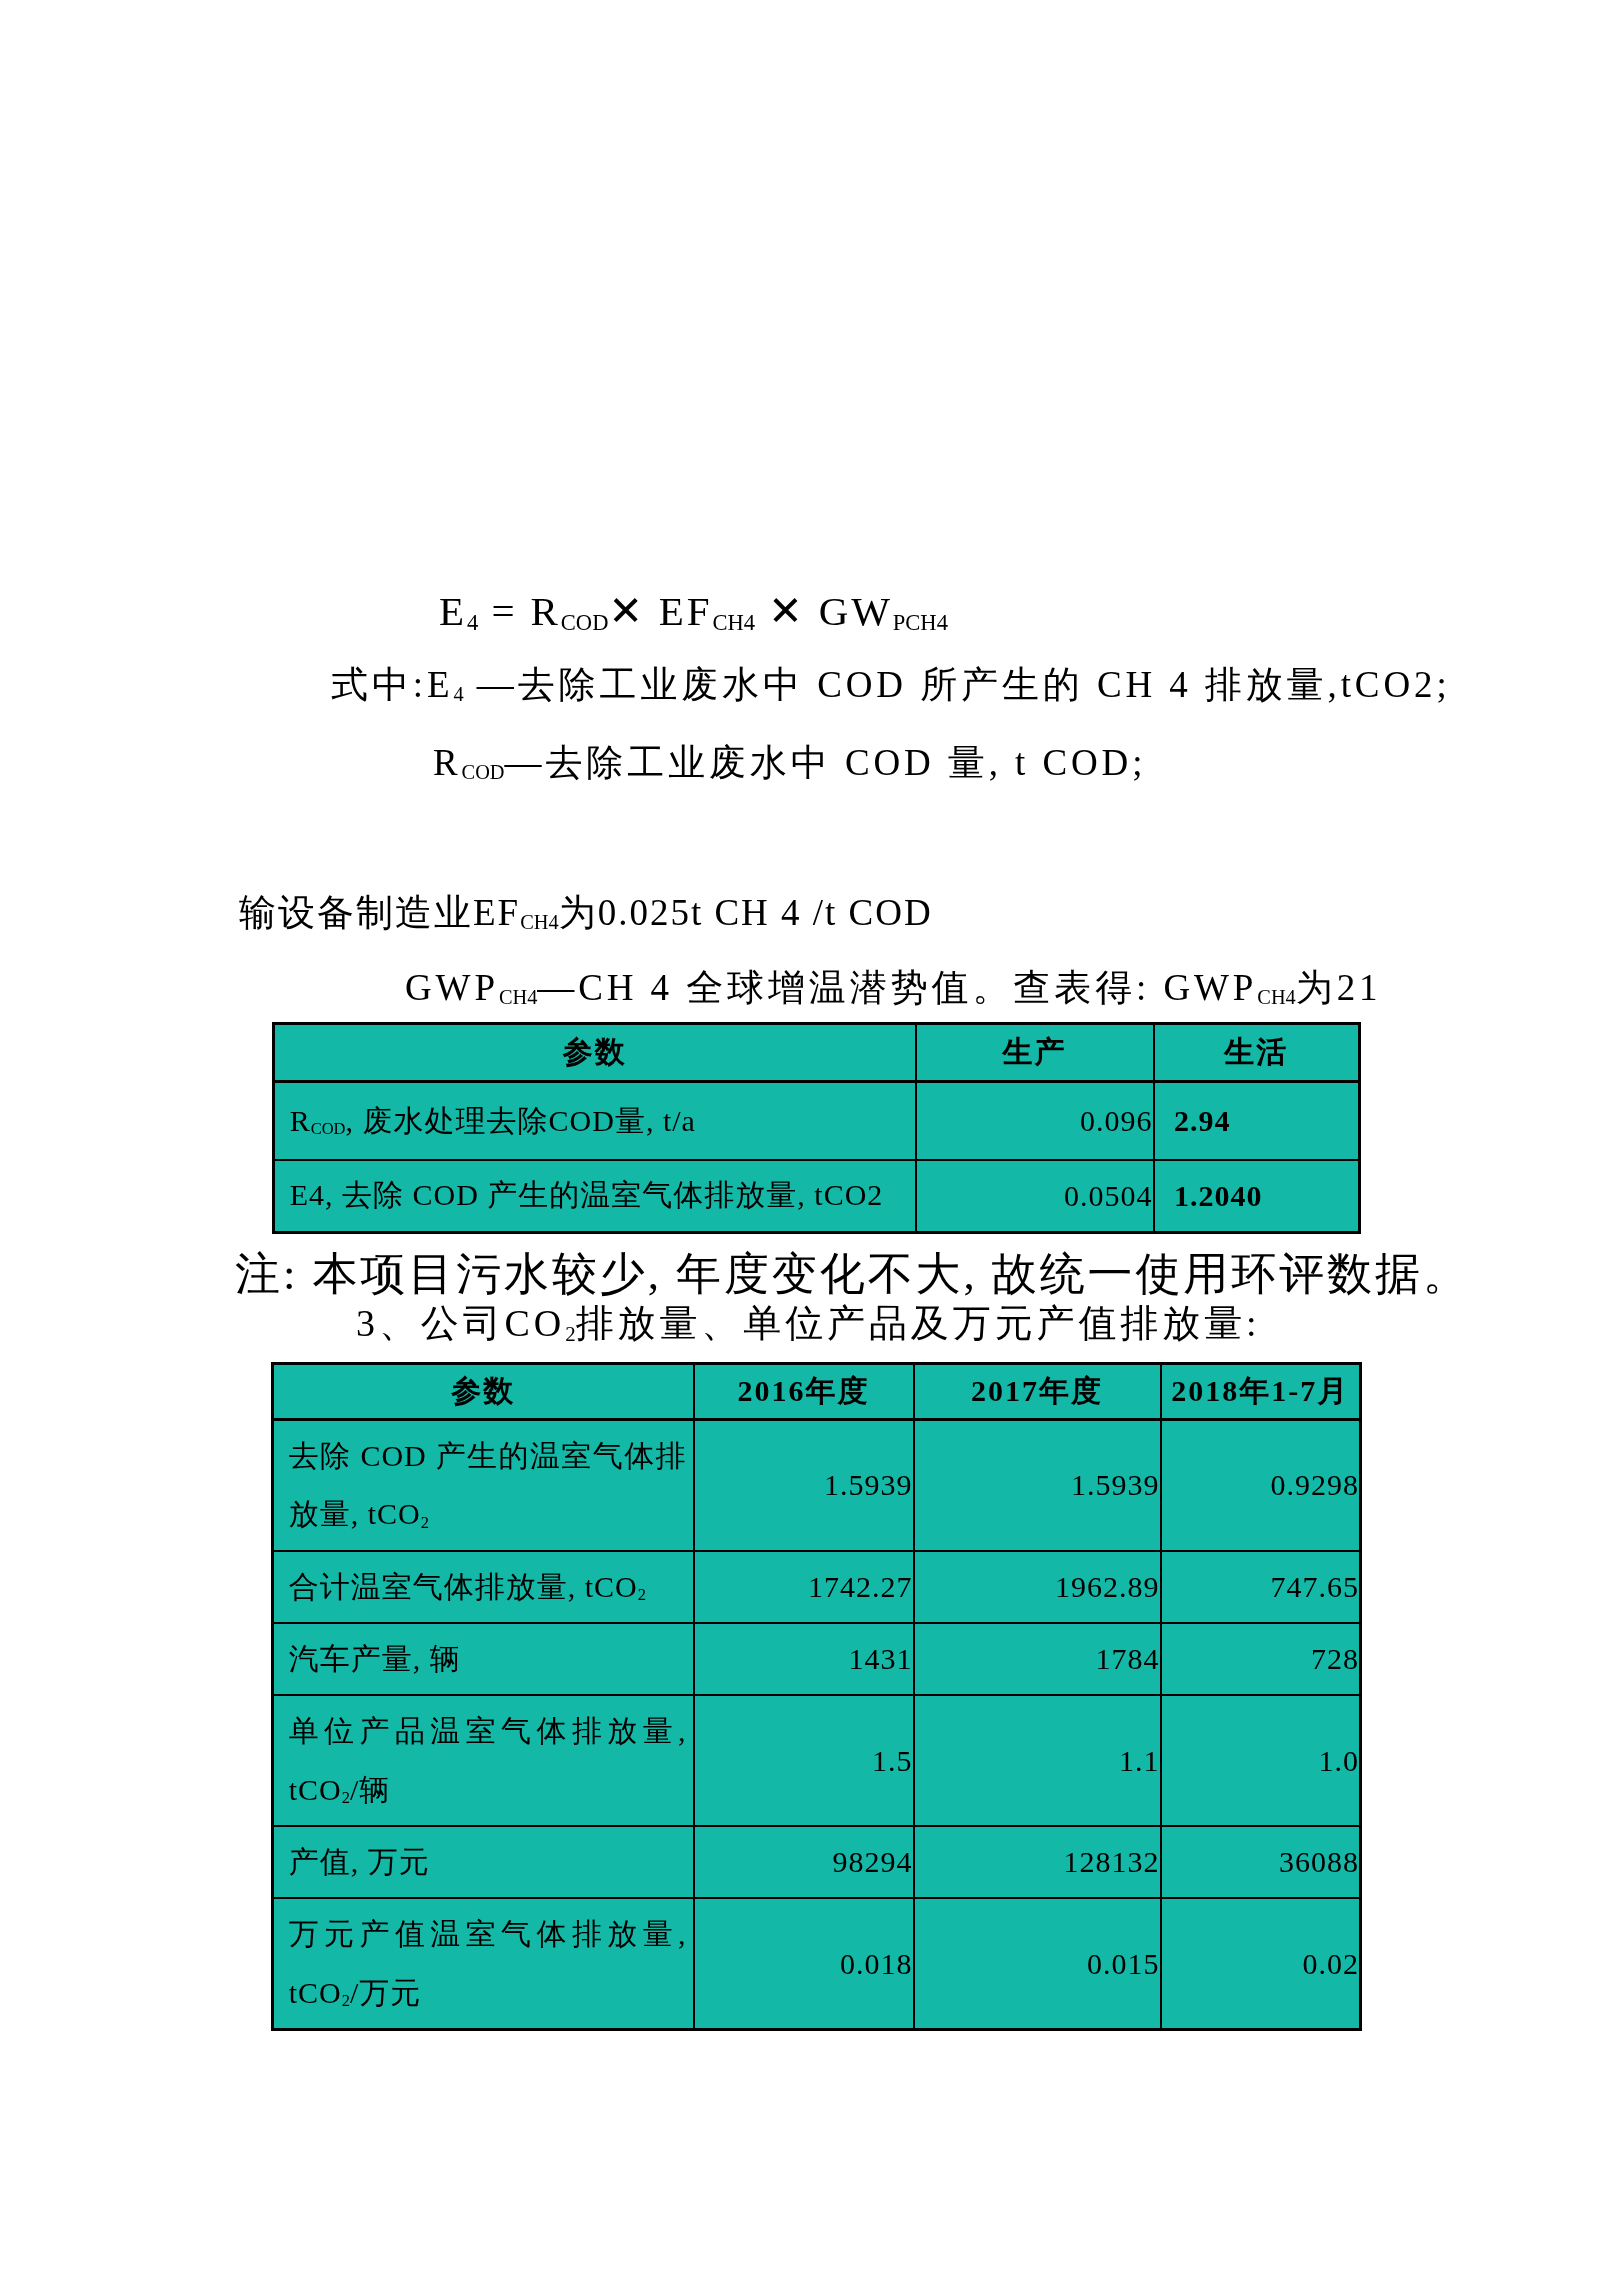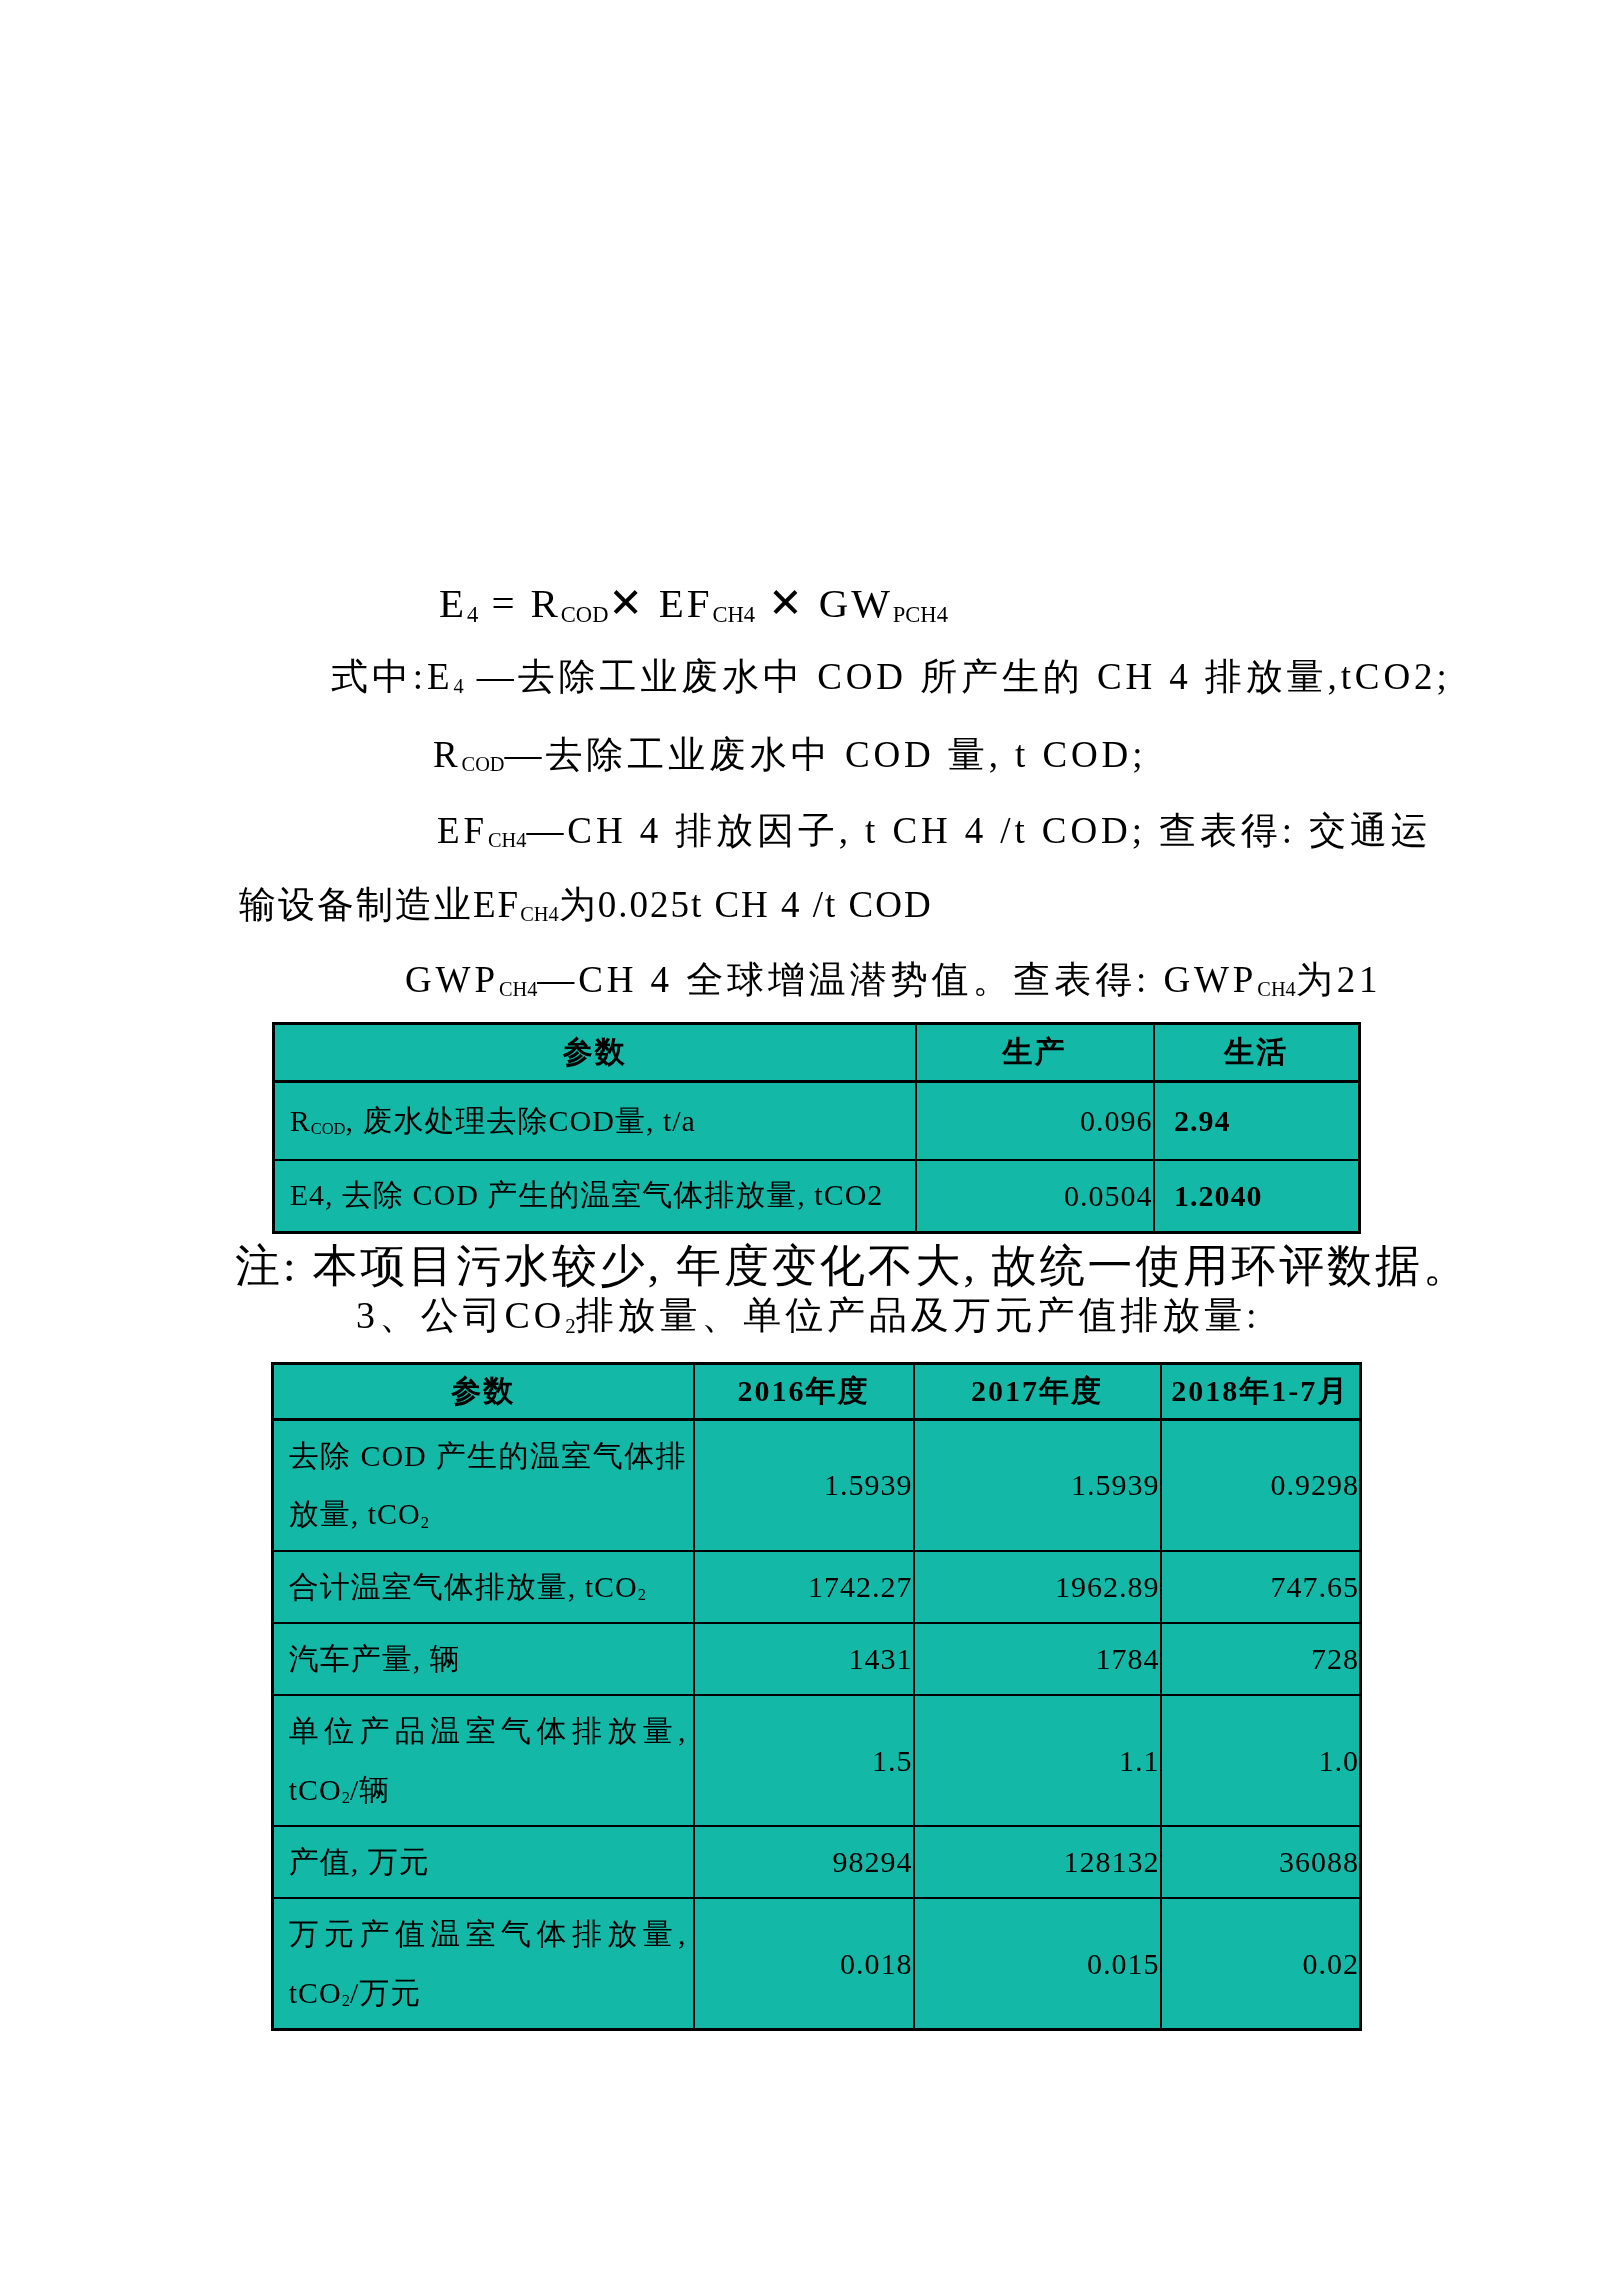--- a/index.html
+++ b/index.html
@@ -10,21 +10,21 @@
   .page {
     position: relative;
     width: 1621px;
     height: 2293px;
     background: #ffffff;
     color: #000000;
     font-family: "Liberation Serif", "DejaVu Serif", serif;
     overflow: hidden;
   }
   .abs { position: absolute; }
-  .rich { white-space: pre; }
+  .rich { white-space: pre; margin-top: 8px; }
 
   
   .formula-line {
     font-size: 41px;
     letter-spacing: 2.9px;
     line-height: 1.1;
   }
   .body-line {
     font-size: 37px;
     letter-spacing: 3.9px;
@@ -96,21 +96,20 @@
 <body>
 
 <div class="page">
 
   <div class="abs formula-line rich" style="left:439px; top:581px;"><span>E</span><sub>4</sub><span> = </span><span>R</span><sub>COD</sub><span>✕ </span><span>EF</span><sub>CH4</sub><span> ✕ </span><span>GW</span><sub>PCH4</sub></div>
 
   <div class="abs body-line rich" style="left:331px; top:657px;"><span>式中:</span><span>E</span><sub>4</sub><span> —去除工业废水中 COD 所产生的 CH 4 排放量,tCO2;</span></div>
 
   <div class="abs body-line rich" style="left:433px; top:735px;"><span>R</span><sub>COD</sub><span>—去除工业废水中 COD 量, t COD;</span></div>
 
-  <div class="abs body-line rich" style="left:437px; top:811px;"><span>EF</span><sub>CH4</sub><span>—CH 4 排放因子, t CH 4 /t COD; 查表得: 交通运</span></div>
 
   <div class="abs body-line tight rich" style="left:239px; top:885px;"><span>输设备制造业</span><span>EF</span><sub>CH4</sub><span>为0.025t CH 4 /t COD</span></div>
 
   <div class="abs body-line rich" style="left:405px; top:960px;"><span>GWP</span><sub>CH4</sub><span>—CH 4 全球增温潜势值。查表得: GWP</span><sub>CH4</sub><span>为21</span></div>
 
   <table class="doc-table abs" style="left:272px; top:1022px; width:1086px;">
     <colgroup>
       <col style="width:642px">
       <col style="width:238px">
       <col style="width:206px">

